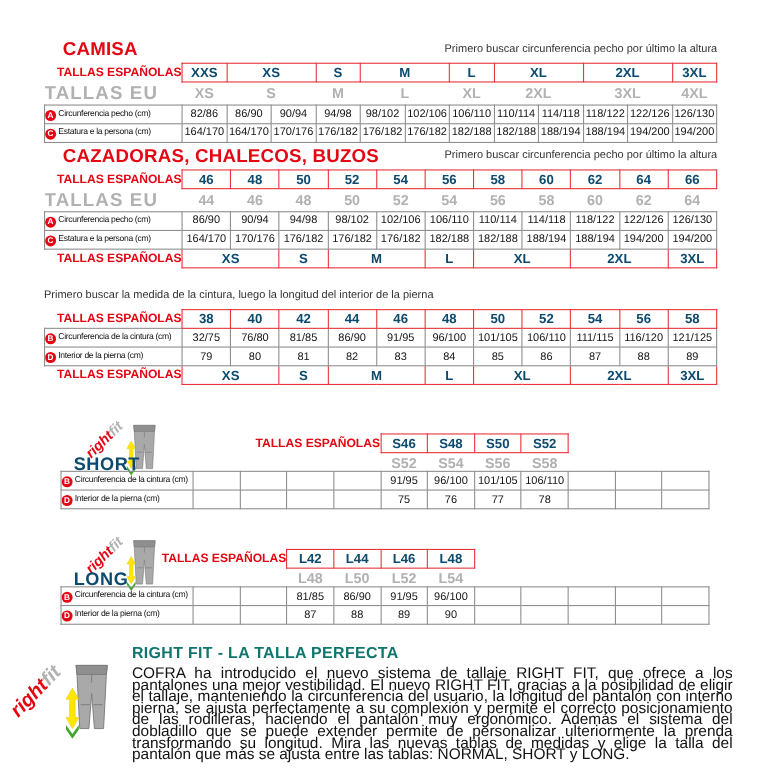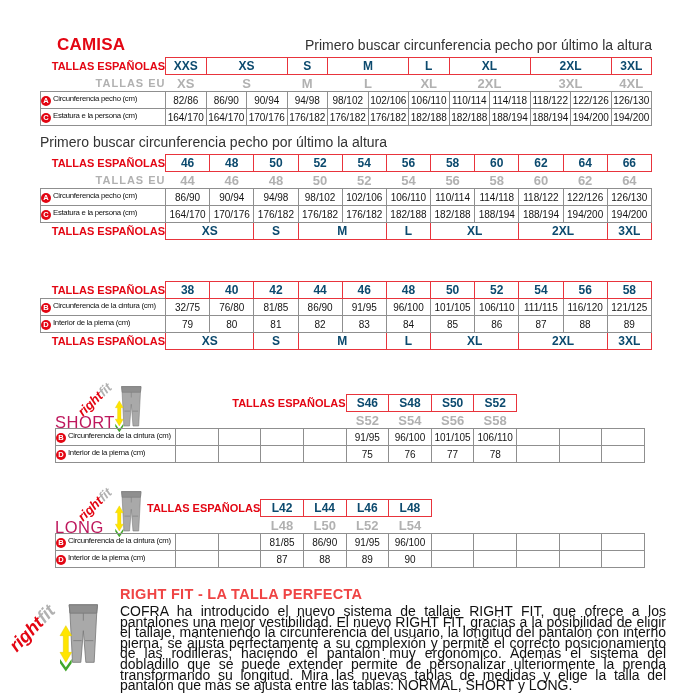--- a/index.html
+++ b/index.html
@@ -8,66 +8,66 @@
 
   
   .sec { position:absolute; left:40px; width:612px; }
   #camisa-sec     { top:36px; }
   #cazadoras-sec  { top:133px; }
   #pantalones-sec { top:260px; }
 
   .sec-head { display:flex; justify-content:space-between; align-items:center; height:18px; }
   .title { margin:0; padding-left:17px; font-size:17px; line-height:18px; font-weight:bold;
            color:#e30613; letter-spacing:0.2px; white-space:nowrap; }
-  .note  { font-size:14px; color:#333; white-space:nowrap; padding-bottom:1px; }
+  .note  { font-size:10px; color:#333; white-space:nowrap; padding-bottom:1px; }
 
   
   table.sizes { border-collapse:collapse; table-layout:fixed; margin-top:3px; width:612px; }
   table.sizes td { padding:0; height:16px; white-space:nowrap; overflow:hidden; }
   col.c-label  { width:125px; }
   col.c-label2 { width:120px; }
 
   td.lbl-red  { color:#e30613; font-weight:bold; font-size:11px; text-align:right; padding-right:6px; }
   td.box-red  { border:1.5px solid #e8343c; color:#0c4a6e; font-weight:bold; font-size:12px;
                 text-align:center; height:17px; }
-  td.lbl-gray { color:#b1b1b1; font-weight:bold; font-size:11px; text-align:right; letter-spacing:1px; }
+  td.lbl-gray { color:#b1b1b1; font-weight:bold; font-size:17px; text-align:left; letter-spacing:1px; }
   td.gray-cell{ color:#b1b1b1; font-weight:bold; font-size:13px; text-align:center; }
   td.val      { border:1px solid #8f8f8f; font-size:10px; text-align:center; color:#141414; }
   td.row-lbl  { border:1px solid #8f8f8f; font-size:7.8px; letter-spacing:-0.3px; color:#111;
                 text-align:left; padding-left:1px; }
   td.empty    { border:none; }
 
   .badge { display:inline-block; width:10px; height:10px; line-height:10px; border-radius:50%;
            background:#e30613; color:#fff; font-size:7.5px; font-weight:bold; text-align:center;
            margin-right:2px; vertical-align:-2px; letter-spacing:0; }
 
   
   .rf-sec { position:absolute; left:0; width:700px; height:92px; }
   #short-sec { top:376px; }
   #long-sec  { top:481px; }
   .rf-sec table.sizes { position:absolute; left:55px; top:18px; width:590px; margin:0; }
-  .rf-name { position:absolute; left:55px; top:37px; font-size:16.5px; font-weight:normal;
-             color:#be185d; letter-spacing:0.5px; }
+  .rf-name { position:absolute; left:67px; top:37px; font-size:16.5px; font-weight:bold;
+             color:#0c4a6e; letter-spacing:0.5px; }
 
   .rf-logo { position:absolute; width:62px; height:60px; }
   .rf-sec .rf-logo { left:100px; top:0px; }
   .rf-word { position:absolute; font-style:italic; font-weight:bold; white-space:nowrap; }
   .rf-sec .rf-word { left:-26px; top:16px; font-size:13px; transform:rotate(-44deg); }
   .rf-right { color:#e30613; }
   .rf-fit   { color:#b1b1b1; }
   .rf-art { position:absolute; }
   .rf-sec .rf-art { left:12px; top:10px; width:34px; height:48px; }
 
   
   #rightfit-sec { position:absolute; left:30px; top:584px; width:640px; }
   #rightfit-sec .rf-logo { left:2px; top:8px; width:88px; height:82px; }
   #rightfit-sec .rf-word { left:-28px; top:26px; font-size:18px; transform:rotate(-46deg); }
   #rightfit-sec .rf-art  { left:22px; top:12px; width:52px; height:70px; }
   .rf-heading { margin:0 0 0 90px; padding-top:2px; font-size:14.5px; font-weight:bold;
-                color:#ef4444; letter-spacing:0.3px; }
+                color:#0f766e; letter-spacing:0.3px; }
   .rf-body { margin:4px 0 0 90px; width:546px; font-size:14px; line-height:10.6px;
              color:#111; text-align:justify; }
 </style>
 </head>
 <body>
 
 <div class="page">
 
   <section class="sec" id="camisa-sec">
     <div class="sec-head">
@@ -142,20 +142,21 @@
             <td class="val">188/194</td>
             <td class="val">194/200</td>
             <td class="val">194/200</td>
           </tr>
         </tbody>
       </table>
   </section>
 
   <section class="sec" id="cazadoras-sec">
     <div class="sec-head">
+      <h2 class="title">CAZADORAS, CHALECOS, BUZOS</h2>
       <span class="note">Primero buscar circunferencia pecho por último la altura</span>
     </div>
     <table class="sizes">
         <colgroup>
           <col class="c-label">
           <col>
           <col>
           <col>
           <col>
           <col>
@@ -232,20 +233,21 @@
             <td class="box-red" colspan="2">XL</td>
             <td class="box-red" colspan="2">2XL</td>
             <td class="box-red" colspan="1">3XL</td>
           </tr>
         </tbody>
       </table>
   </section>
 
   <section class="sec" id="pantalones-sec">
     <div class="sec-head">
+      <span class="note">Primero buscar la medida de la cintura, luego la longitud del interior de la pierna</span>
     </div>
     <table class="sizes">
         <colgroup>
           <col class="c-label">
           <col>
           <col>
           <col>
           <col>
           <col>
           <col>

